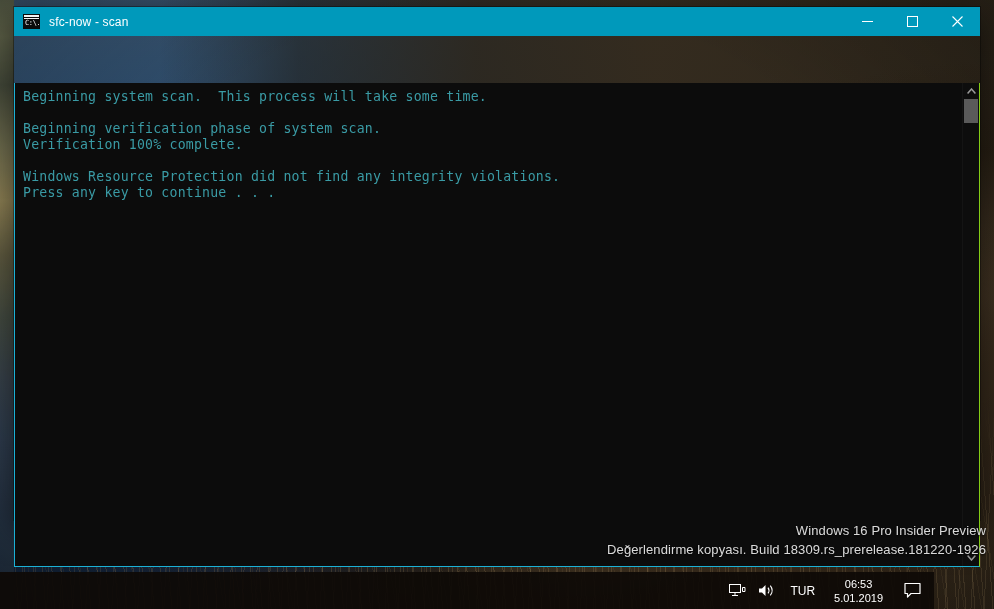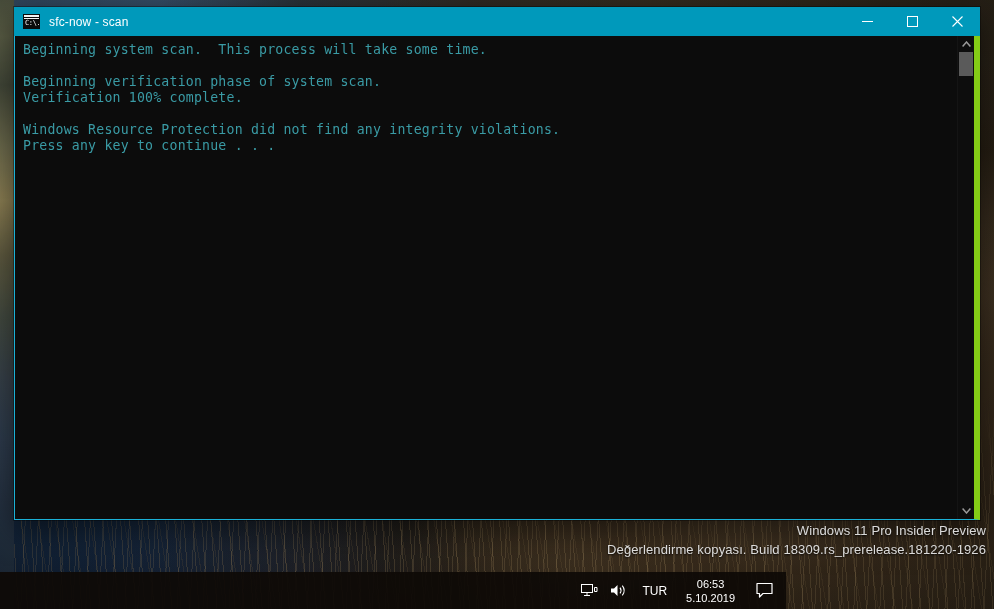--- a/index.html
+++ b/index.html
@@ -119,23 +119,24 @@
     display: flex; align-items: center; justify-content: center;
     color: #ffffff;
   }
 
   
   #console-body {
     position: relative;
     height: 484px;
     background: #0c0c0c;
     border-left: 1px solid #1bb1d6;
-    border-right: 6px solid #84cc16;
+    border-right: 1px solid #84cc16;
     border-bottom: 1px solid #1bb1d6;
     display: flex;
+    margin-top: 47px;
   }
   #console-text {
     flex: 1 1 auto;
     padding: 6px 0 0 8px;
     color: #3a9ba5;
     font-family: "DejaVu Sans Mono", monospace;
     font-size: 13.2px;
     line-height: 16px;
     white-space: pre;
     letter-spacing: .2px;
@@ -158,21 +159,21 @@
   .sb-track { flex: 1 1 auto; position: relative; }
   #sb-thumb {
     position: absolute; left: 1px; right: 1px;
     top: 0px; height: 24px;
     background: #5a5a5a;
   }
 
   
   #taskbar {
     position: absolute; left: 0; bottom: 0;
-    width: 786px; height: 37px;
+    width: 934px; height: 37px;
     background: rgba(14,10,6,.93);
     display: flex; align-items: center;
     color: #ffffff;
   }
   #tray {
     margin-left: auto;
     display: flex; align-items: center; height: 37px;
   }
   .tray-item {
     height: 37px;
@@ -250,21 +251,21 @@
         <div class="sb-arrow">
           <svg width="9" height="6" viewBox="0 0 9 6">
             <path d="M0.6 0.6 L4.5 5 L8.4 0.6" stroke="#9a9a9a" stroke-width="1.5" fill="none"></path>
           </svg>
         </div>
       </div>
     </div>
   </div>
 
   <div id="watermark">
-    <div>Windows 11 Pro Insider Preview</div>
+    <div>Windows 16 Pro Insider Preview</div>
     <div>Değerlendirme kopyası. Build 18309.rs_prerelease.181220-1926</div>
   </div>
 
   <div id="taskbar">
     <div id="tray">
 
       <div class="tray-item tray-icon">
         <svg width="17" height="15" viewBox="0 0 17 15">
           <rect x="0.5" y="1.5" width="11" height="8" fill="none" stroke="#ffffff" stroke-width="1"></rect>
           <path d="M3 12.5 L9 12.5" stroke="#ffffff" stroke-width="1"></path>
@@ -278,21 +279,21 @@
           <path d="M1 5.5 L4 5.5 L7.5 2 L7.5 13 L4 9.5 L1 9.5 Z" fill="#ffffff"></path>
           <path d="M10 4.6 A5 5 0 0 1 10 10.4" stroke="#ffffff" stroke-width="1.1" fill="none"></path>
           <path d="M12.3 2.6 A8 8 0 0 1 12.3 12.4" stroke="#ffffff" stroke-width="1.1" fill="none"></path>
         </svg>
       </div>
 
       <div class="tray-item" id="tray-lang">TUR</div>
 
       <div id="tray-clock">
         <div>06:53</div>
-        <div>5.10.2019</div>
+        <div>5.01.2019</div>
       </div>
 
       <div class="tray-item tray-icon" id="tray-action">
         <svg width="19" height="17" viewBox="0 0 19 17">
           <path d="M1 1.5 L16 1.5 L16 11.5 L7 11.5 L3.5 15 L3.5 11.5 L1 11.5 Z" fill="none" stroke="#ffffff" stroke-width="1.2" stroke-linejoin="round"></path>
         </svg>
       </div>
 
     </div>
   </div>

